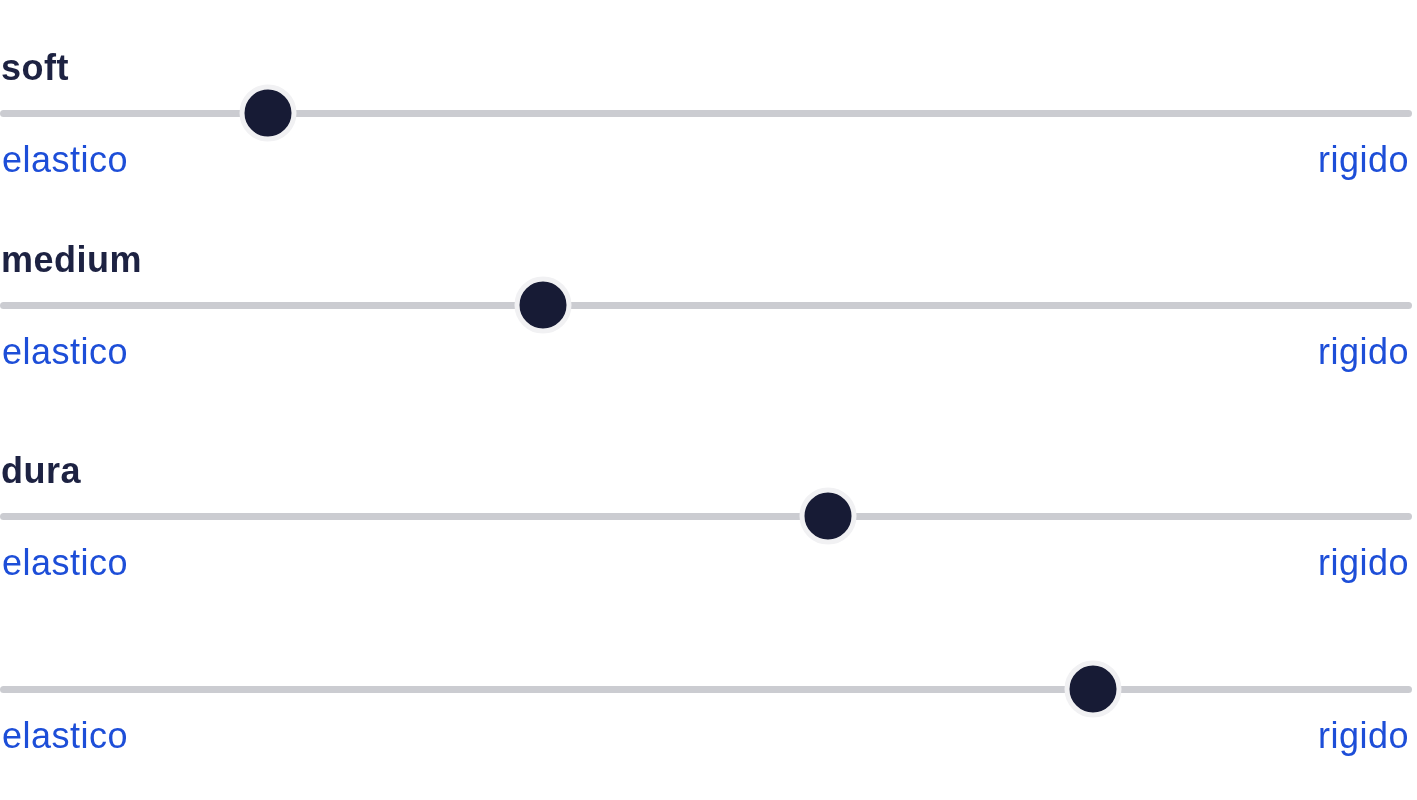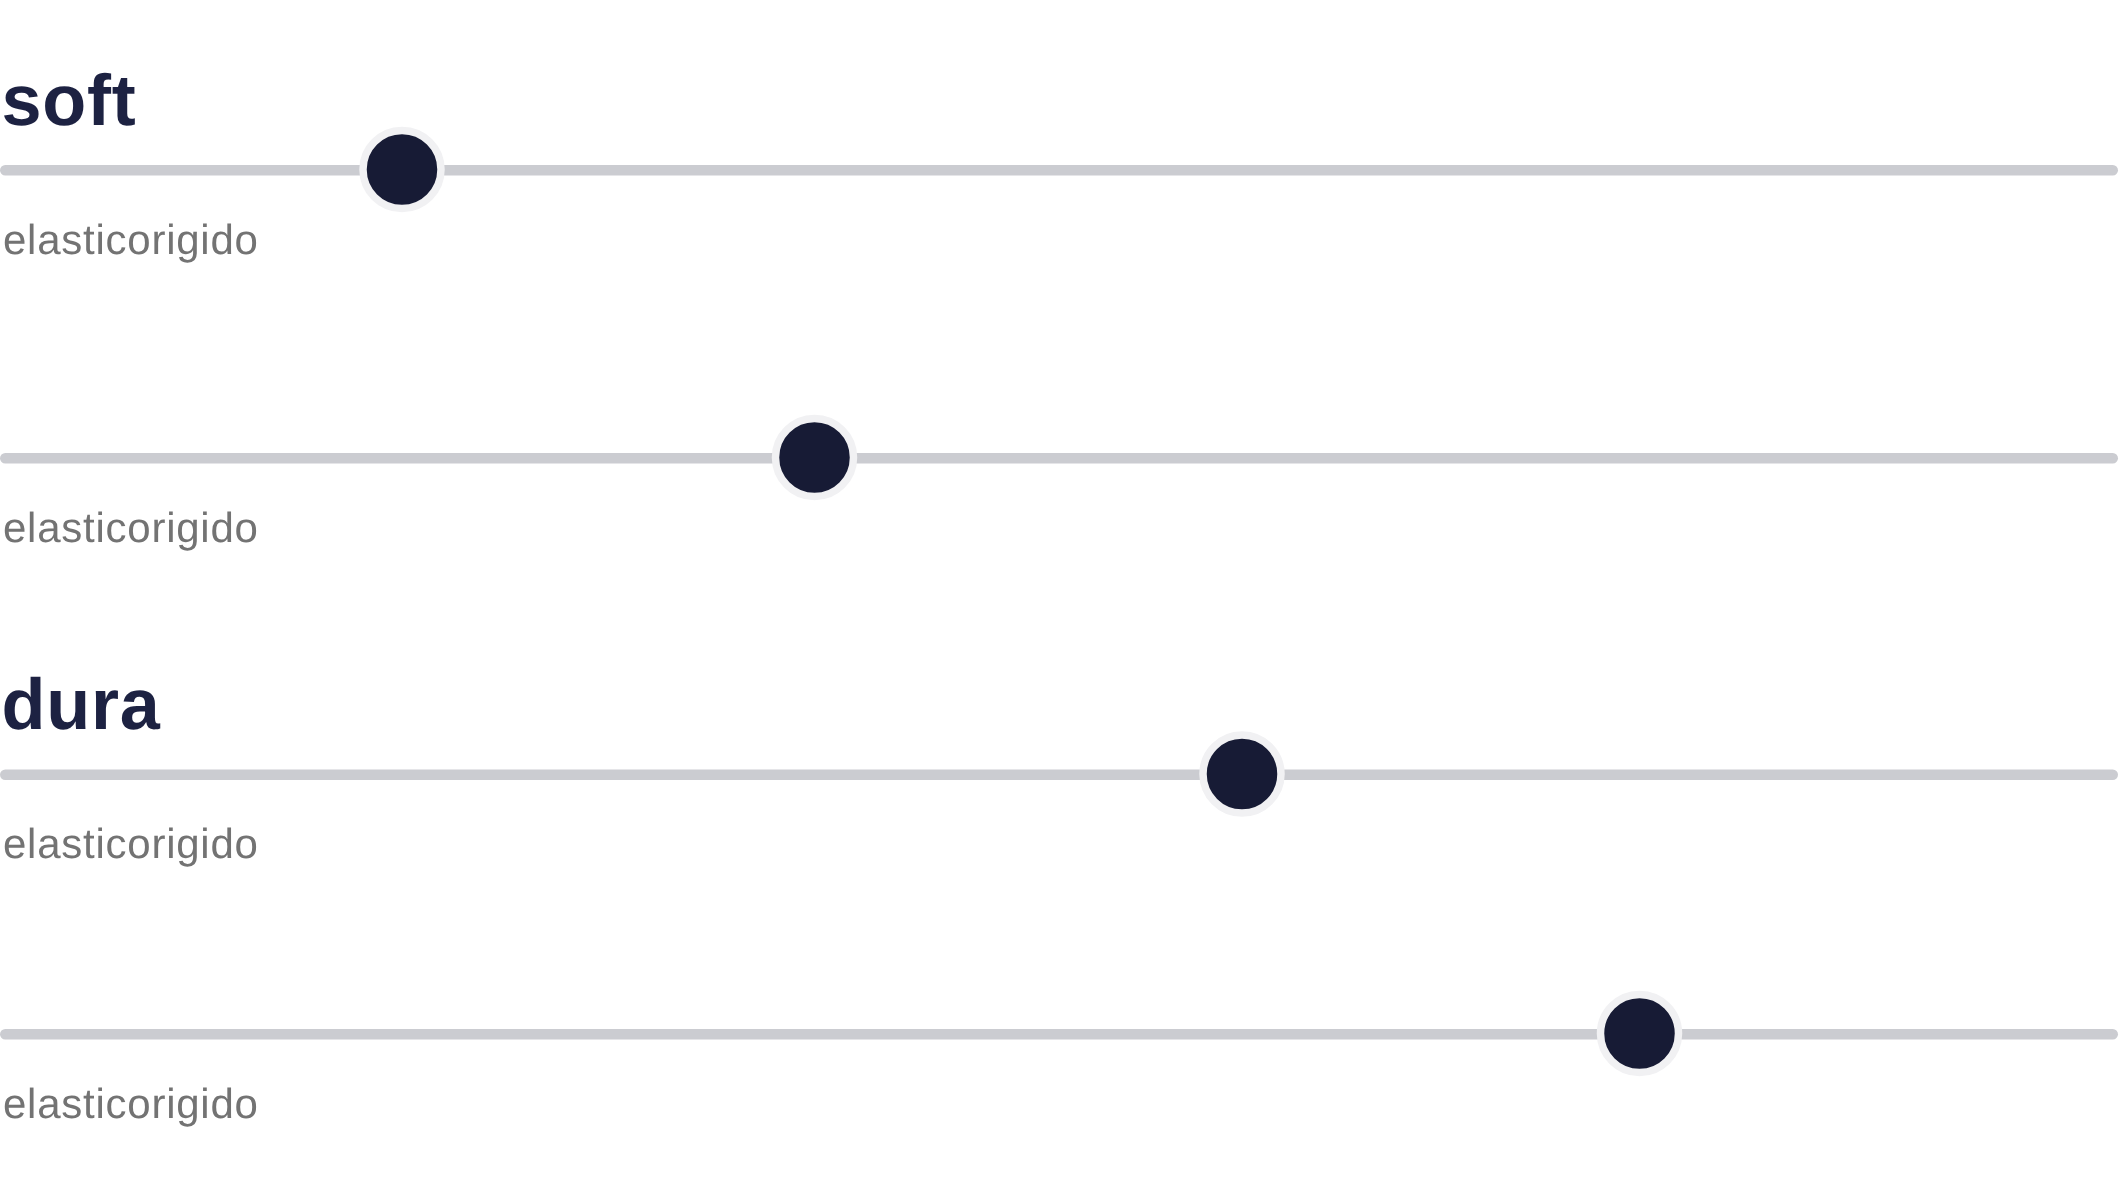--- a/index.html
+++ b/index.html
@@ -26,21 +26,21 @@
   }
   .slider-group.g0 { top: 0; }
   .slider-group.g1 { top: 192px; }
   .slider-group.g2 { top: 403px; }
   .slider-group.g3 { top: 576px; }
 
   .slider-name {
     position: absolute;
     top: 48px;
     left: 1px;
-    font-size: 48px;
+    font-size: 36px;
     line-height: 40px;
     font-weight: 700;
     letter-spacing: 0.5px;
     color: #1d2242;
   }
   .slider-track {
     position: absolute;
     top: 110px;
     left: 0;
     width: 1412px;
@@ -59,43 +59,44 @@
     background: #171b35;
     transform: translate(-50%, -50%);
     cursor: pointer;
   }
   .end-labels {
     position: absolute;
     top: 140px;
     left: 2px;
     right: 8px;
     display: flex;
-    justify-content: flex-start;
-    font-size: 28px;
+    justify-content: space-between;
+    font-size: 36px;
     line-height: 40px;
     letter-spacing: 0.5px;
-    color: #737373;
+    color: #1d4ed8;
   }
 </style>
 </head>
 <body>
 
 <div class="sliders-panel">
 
   <div class="slider-group g0">
     <div class="slider-name">soft</div>
     <div class="slider-track"></div>
     <div class="slider-handle" style="left: 18.9%;"></div>
     <div class="end-labels">
       <span>elastico</span>
       <span>rigido</span>
     </div>
   </div>
 
   <div class="slider-group g1">
+    <div class="slider-name">medium</div>
     <div class="slider-track"></div>
     <div class="slider-handle" style="left: 38.3%;"></div>
     <div class="end-labels">
       <span>elastico</span>
       <span>rigido</span>
     </div>
   </div>
 
   <div class="slider-group g2">
     <div class="slider-name">dura</div>

